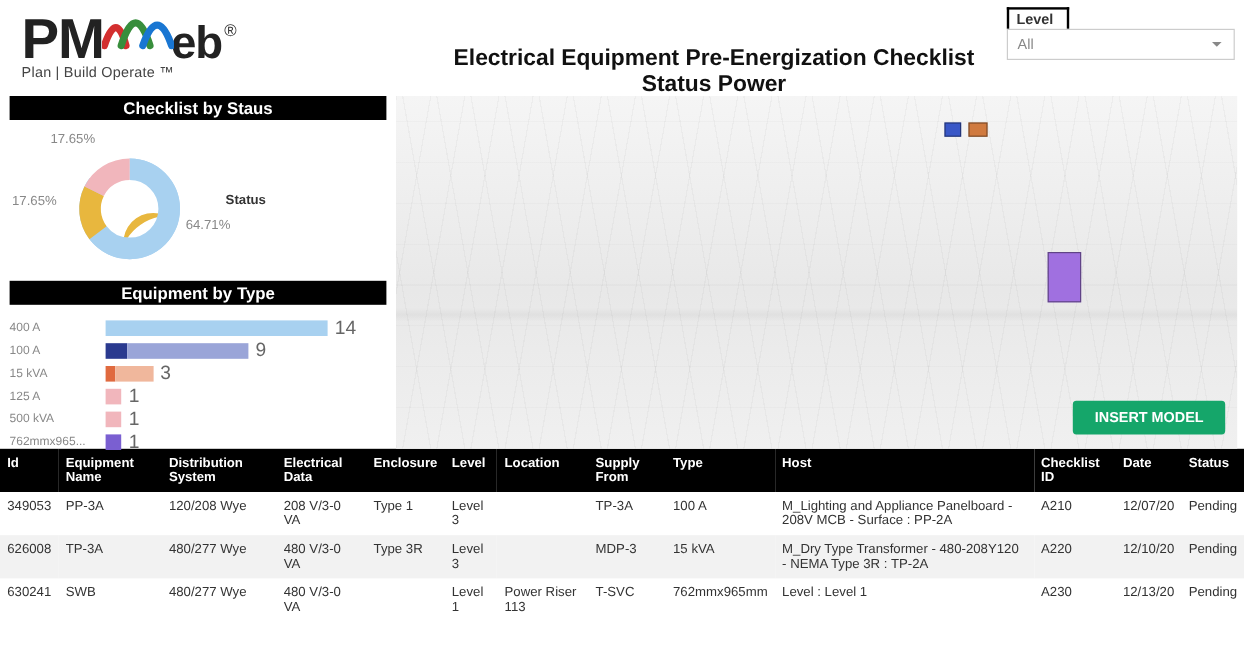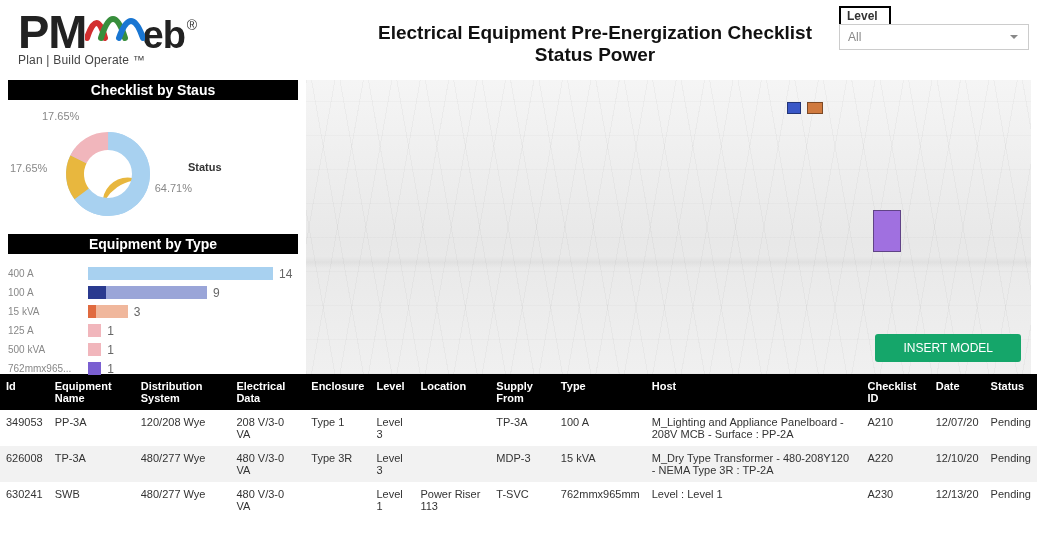--- a/index.html
+++ b/index.html
@@ -6,52 +6,52 @@
   body{font-family:"Segoe UI",Arial,sans-serif;width:1037px;height:553px;overflow:hidden;color:#333;background:#fff}
   .top{position:relative;height:80px}
   .logo{position:absolute;left:18px;top:4px}
   .logo-main{display:flex;align-items:baseline}
   .logo-pm{font-size:47px;font-weight:700;color:#222;letter-spacing:-1px}
   .logo-w{display:inline-block;width:60px;height:40px;position:relative;margin:0 -2px}
   .logo-w svg{position:absolute;top:-6px;left:0}
   .logo-eb{font-size:38px;font-weight:700;color:#222;letter-spacing:-1px}
   .logo-r{font-size:14px;position:relative;top:-18px;left:2px}
   .tagline{font-size:12px;color:#444;margin-top:-6px;letter-spacing:.2px}
-  .title{position:absolute;left:330px;top:22px;width:530px;text-align:center;font-size:19px;font-weight:600;color:#111}
+  .title{position:absolute;left:330px;top:38px;width:530px;text-align:center;font-size:19px;font-weight:600;color:#111}
   .filter{position:absolute;right:8px;top:6px;width:190px}
   .filter-label{font-size:12px;font-weight:600;border:2px solid #000;border-bottom:none;padding:1px 6px;width:52px;background:#fff}
   .filter-select{display:flex;align-items:center;justify-content:space-between;border:1px solid #ccc;height:26px;padding:0 8px;font-size:12px;color:#888;cursor:pointer}
   .filter-select svg{width:12px;height:12px;fill:#888}
   .mid{display:flex;height:294px}
-  .left{width:306px;padding:0 8px}
+  .left{width:330px;padding:0 8px}
   .section-hdr{background:#000;color:#fff;text-align:center;font-size:14px;font-weight:600;padding:2px 0;margin-bottom:4px}
   .donut-wrap{display:flex;align-items:center;height:130px}
   .donut-svg{width:180px;height:130px;position:relative}
   .donut-lbl{position:absolute;font-size:11px;color:#888}
   .legend{font-size:11px;color:#666}
   .legend-title{font-weight:600;margin-bottom:4px;color:#333}
   .legend-item{display:flex;align-items:center;margin-bottom:4px}
   .legend-dot{width:9px;height:9px;border-radius:50%;margin-right:6px}
   .bars{padding:6px 0}
   .bar-row{display:flex;align-items:center;height:19px;font-size:10px}
   .bar-cat{width:80px;text-align:left;padding-right:6px;color:#888}
   .bar-track{flex:0 0 190px;display:flex;align-items:center}
   .bar-seg{height:13px}
-  .bar-val{margin-left:6px;color:#666;font-size:12px}
+  .bar-val{margin-left:6px;color:#666;font-size:16px}
   .viewer{flex:1;position:relative;margin-right:6px;background:linear-gradient(180deg,#f5f5f5 0%,#e8e8e8 55%,#f0f0f0 100%);overflow:hidden}
   .viewer::before{content:"";position:absolute;inset:0;background:
     linear-gradient(to bottom,rgba(0,0,0,0) 60%,rgba(0,0,0,.04) 62%,rgba(0,0,0,0) 64%),
     repeating-linear-gradient(100deg,rgba(0,0,0,.03) 0 1px,transparent 1px 28px),
     repeating-linear-gradient(80deg,rgba(0,0,0,.03) 0 1px,transparent 1px 28px),
     repeating-linear-gradient(0deg,rgba(0,0,0,.02) 0 1px,transparent 1px 34px)}
   .cube{position:absolute;border:1px solid rgba(0,0,0,.4)}
   .cube.purple{width:28px;height:42px;right:130px;top:130px;background:#a070e0}
   .cube.blue{width:14px;height:12px;right:230px;top:22px;background:#3957c7}
   .cube.orange{width:16px;height:12px;right:208px;top:22px;background:#d07a3f}
-  .insert-btn{position:absolute;right:10px;bottom:12px;background:#15a66a;color:#fff;border:none;padding:7px 28px;font-size:12px;font-weight:400;border-radius:3px;cursor:pointer}
+  .insert-btn{position:absolute;right:10px;bottom:12px;background:#15a66a;color:#fff;border:none;padding:7px 18px;font-size:12px;font-weight:700;border-radius:3px;cursor:pointer}
   table{width:100%;border-collapse:collapse;font-size:11px}
   thead th{background:#000;color:#fff;text-align:left;padding:6px 6px;font-weight:600;vertical-align:top}
   tbody td{padding:6px 6px;vertical-align:top}
   tbody tr:nth-child(even){background:#f2f2f2}
 </style>
 </head>
 <body>
 
 <div class="top">
   <div class="logo">

